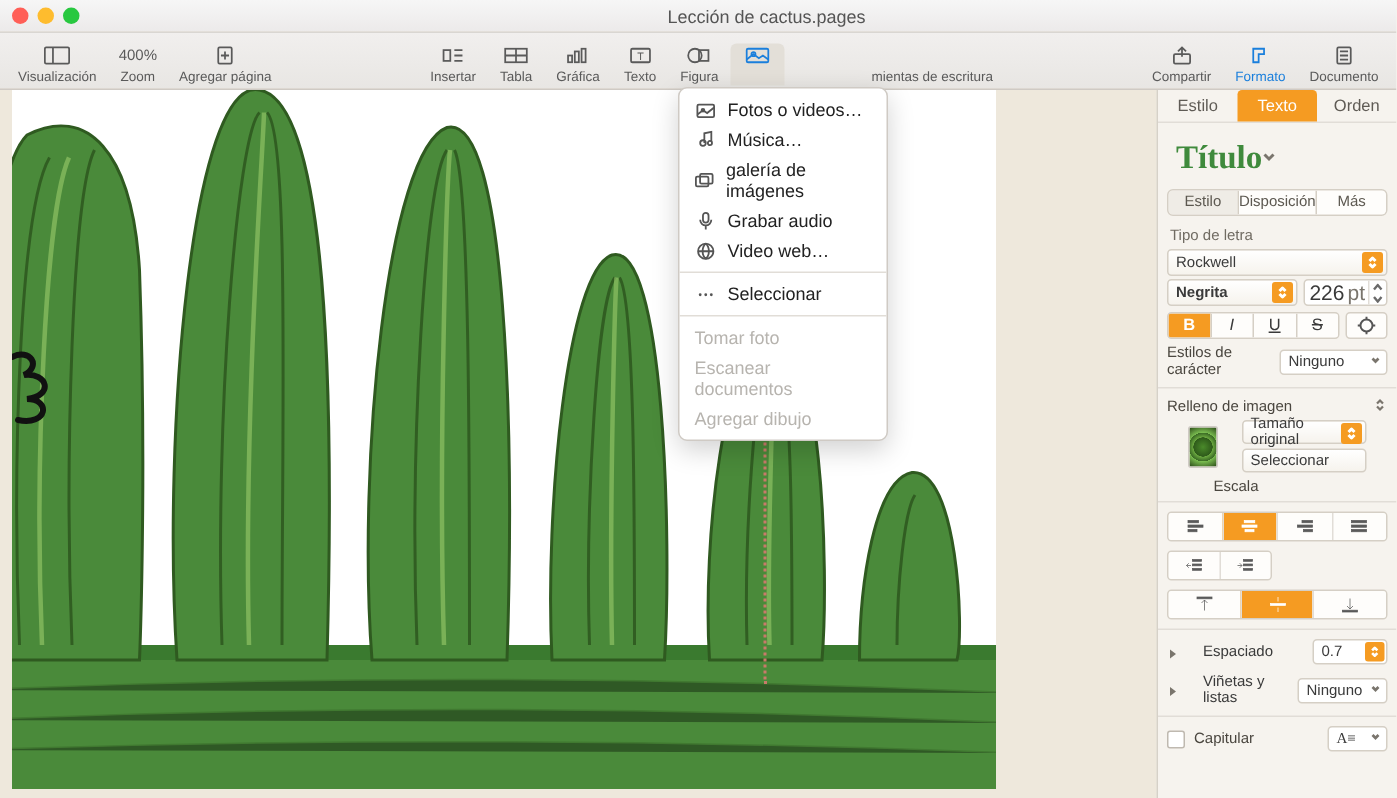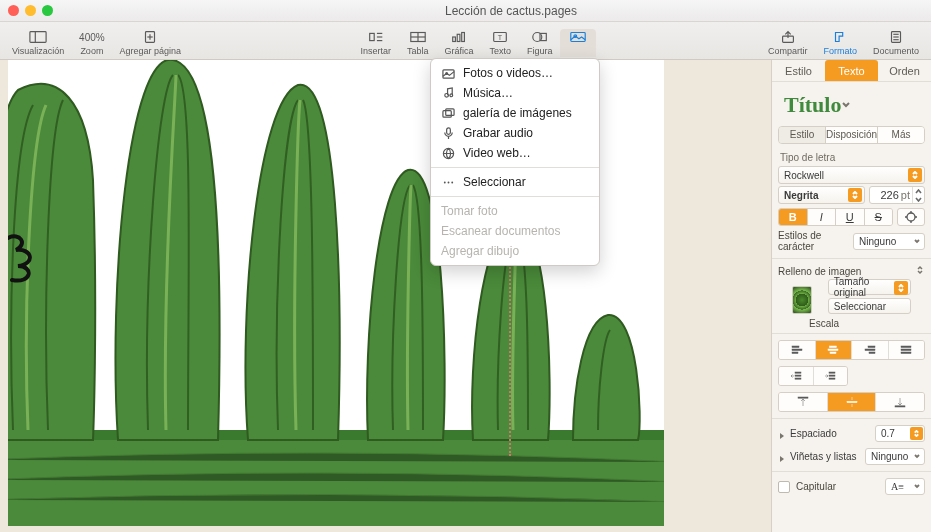--- a/index.html
+++ b/index.html
@@ -15,21 +15,21 @@
     .tb-item { display:flex; flex-direction:column; align-items:center; padding:0 8px 1px 8px; font-size:9px; color:#5a5a5a; gap:1px; }
     .tb-icon { width:20px; height:16px; display:flex; align-items:center; justify-content:center; }
     .tb-icon svg { width:18px; height:14px; stroke:#5a5a5a; fill:none; stroke-width:1.3; }
     .tb-item.active { color:#1a7fdc; }
     .tb-item.active svg { stroke:#1a7fdc; }
     .tb-group-left { display:flex; }
     .tb-spacer { flex:1; }
     .tb-group-mid { display:flex; position:relative; }
     .tb-group-right { display:flex; }
 
-    .dropdown-menu { position:absolute; top:58px; left:430px; width:170px; background:#fff; border:1px solid #cfcac4; border-radius:6px; box-shadow:0 6px 18px rgba(0,0,0,.18); padding:4px 0; z-index:50; }
+    .dropdown-menu { position:absolute; top:58px; left:452px; width:140px; background:#fff; border:1px solid #cfcac4; border-radius:6px; box-shadow:0 6px 18px rgba(0,0,0,.18); padding:4px 0; z-index:50; }
     .menu-row { display:flex; align-items:center; gap:8px; padding:3px 10px 3px 10px; font-size:12px; color:#222; }
     .menu-row.disabled { color:#b7b4af; }
     .menu-sep { height:1px; background:#e1ddd7; margin:4px 0; }
     .menu-icon { width:14px; height:14px; display:flex; align-items:center; justify-content:center; }
     .menu-icon svg { width:13px; height:13px; stroke:#555; fill:none; stroke-width:1.3; }
     .canvas { position:absolute; top:60px; left:8px; width:656px; bottom:6px; background:#fff; overflow:hidden; }
     .canvas-margin-right { position:absolute; top:60px; left:664px; width:106px; bottom:6px; background:#eee8dc; }
 
     .cactus-svg { position:absolute; left:-30px; top:0; width:700px; height:480px; }
 
@@ -49,21 +49,21 @@
 
     .section-label { font-size:10px; color:#706b62; margin:8px 8px 3px 8px; }
 
     .select-row { margin:2px 6px; }
     .sel { width:100%; height:18px; border:1px solid #d5cfc5; border-radius:3px; background:linear-gradient(#fff,#f6f3ed); font-size:10px; padding:0 24px 0 5px; color:#3a3a3a; position:relative; display:flex; align-items:center; }
     .sel .arrow { position:absolute; right:2px; top:1px; width:14px; height:14px; background:#f59b22; border-radius:2px; display:flex; align-items:center; justify-content:center; }
     .sel .arrow svg { width:8px; height:8px; stroke:#fff; fill:none; stroke-width:2; }
 
     .double-row { display:flex; gap:4px; margin:2px 6px; }
     .sel.half { flex:1;font-weight:bold; }
-    .stepper { width:56px; height:18px; border:1px solid #d5cfc5; border-radius:3px; background:#fff; display:flex; align-items:center; font-size:11px; }
+    .stepper { width:56px; height:18px; border:1px solid #d5cfc5; border-radius:3px; background:#fff; display:flex; align-items:center; font-size:14px; }
     .stepper .val { flex:1; text-align:right; padding-right:2px; }
     .stepper .unit { padding-right:2px; color:#7a756d; }
     .stepper .ctrl { width:12px; display:flex; flex-direction:column; border-left:1px solid #e1ddd7; }
     .stepper .ctrl span { height:8px; display:flex; align-items:center; justify-content:center; }
     .stepper .ctrl svg { width:7px; height:5px; stroke:#6a6a6a; fill:none; stroke-width:1.6; }
 
     .style-buttons { display:flex; gap:4px; margin:4px 6px; }
     .seg { flex:1; display:flex; border:1px solid #d5cfc5; border-radius:3px; overflow:hidden; height:18px; }
     .seg-btn { flex:1; display:flex; align-items:center; justify-content:center; font-size:11px; background:#fefdfb; }
     .seg-btn + .seg-btn { border-left:1px solid #d5cfc5; }
@@ -71,37 +71,37 @@
     .mini { width:28px; height:18px; border:1px solid #d5cfc5; border-radius:3px; display:flex; align-items:center; justify-content:center; background:#fefdfb; }
     .mini svg { width:12px; height:12px; stroke:#555; fill:none; stroke-width:1.3; }
 
     .kv-row { display:flex; align-items:center; margin:4px 6px; gap:4px; }
     .kv-label { font-size:10px; color:#4a463f; flex:1; }
     .kv-sel { height:17px; border:1px solid #d5cfc5; border-radius:3px; background:#fff; font-size:10px; padding:0 14px 0 5px; display:flex; align-items:center; position:relative; min-width:72px; }
     .kv-sel .chev { position:absolute; right:3px; width:8px; }
     .kv-sel .chev svg { width:8px; height:8px; stroke:#7a756d; fill:none; stroke-width:1.8; }
 
     .fill-thumb { width:34px; height:28px; background:radial-gradient(circle at 50% 50%, #4a8a2a 0%, #2e5a1a 40%, #6ba840 41%, #3a6a24 60%, #7abc50 61%, #2a4a18 100%); border:1px solid #cfcac4; border-radius:2px; }
-    .fill-row { display:flex; gap:16px; margin:2px 20px; align-items:flex-end; }
+    .fill-row { display:flex; gap:16px; margin:2px 20px; align-items:center; }
     .fill-right { flex:1; display:flex; flex-direction:column; gap:3px; }
 
     .slider-row { display:flex; align-items:center; gap:6px; margin:4px 6px; }
     .slider { flex:1; height:4px; background:#d5cfc5; border-radius:2px; position:relative; }
     .slider .track { position:absolute; left:0; top:0; height:100%; background:#f59b22; border-radius:2px; width:22%; }
     .slider .knob { position:absolute; top:-4px; width:12px; height:12px; border-radius:50%; background:#fff; border:1px solid #bfb9b0; left:calc(22% - 6px); }
 
     .align-block { display:flex; gap:4px; margin:6px 6px; }
     .align-group { flex:1; display:flex; border:1px solid #d5cfc5; border-radius:3px; overflow:hidden; height:20px; }
     .ab { flex:1; display:flex; align-items:center; justify-content:center; background:#fefdfb; }
     .ab + .ab { border-left:1px solid #e1ddd7; }
     .ab.active { background:#f59b22; }
     .ab svg { width:12px; height:12px; stroke:#5a5a5a; fill:#5a5a5a; stroke-width:0.5; }
     .ab.active svg { stroke:#fff; fill:#fff; }
 
-    .collapsible { display:flex; align-items:center; margin:6px 6px 2px 6px; gap:4px; }
+    .collapsible { display:flex; align-items:center; margin:6px 6px 2px 6px; gap:16px; }
     .tri { width:8px; height:8px; }
     .tri svg { width:8px; height:8px; fill:#7a756d; }
     .col-label { font-size:10px; color:#3a3a3a; flex:1; }
 
     .checkbox-row { display:flex; align-items:center; gap:6px; margin:6px 6px; }
     .chk { width:12px; height:12px; border:1px solid #bfb9b0; border-radius:2px; background:#fff; }
 
     .ruler-dashed { position:absolute; left:501px; top:116px; bottom:70px; border-left:2px dotted #c97a6a; z-index:5; }
 
     .scribble { position:absolute; left:0px; top:170px; width:30px; height:56px; }
@@ -199,20 +199,24 @@
     </div>
     <div class="tb-item active" style="background:#e3dfd8;border-radius:4px 4px 0 0;">
       <div class="tb-icon">
           <svg viewBox="0 0 20 14">
             <rect x="2" y="2" width="16" height="10" rx="1"></rect>
             <circle cx="7" cy="6" r="1.5"></circle>
             <path d="M2 10 L7 6 L11 9 L14 7 L18 10"></path>
           </svg>
         </div>
       <span style="visibility:hidden;">M</span>
+    </div>
+    <div class="tb-item" style="margin-left:50px;">
+      <div class="tb-icon" style="visibility:hidden;"></div>
+      <span>mientas de escritura</span>
     </div>
   </div>
   <div class="tb-spacer"></div>
   <div class="tb-group-right">
     <div class="tb-item">
       <div class="tb-icon">
           <svg viewBox="0 0 20 14">
             <rect x="4" y="6" width="12" height="7" rx="1"></rect>
             <path d="M10 1 L10 8 M7 4 L10 1 L13 4"></path>
           </svg>

